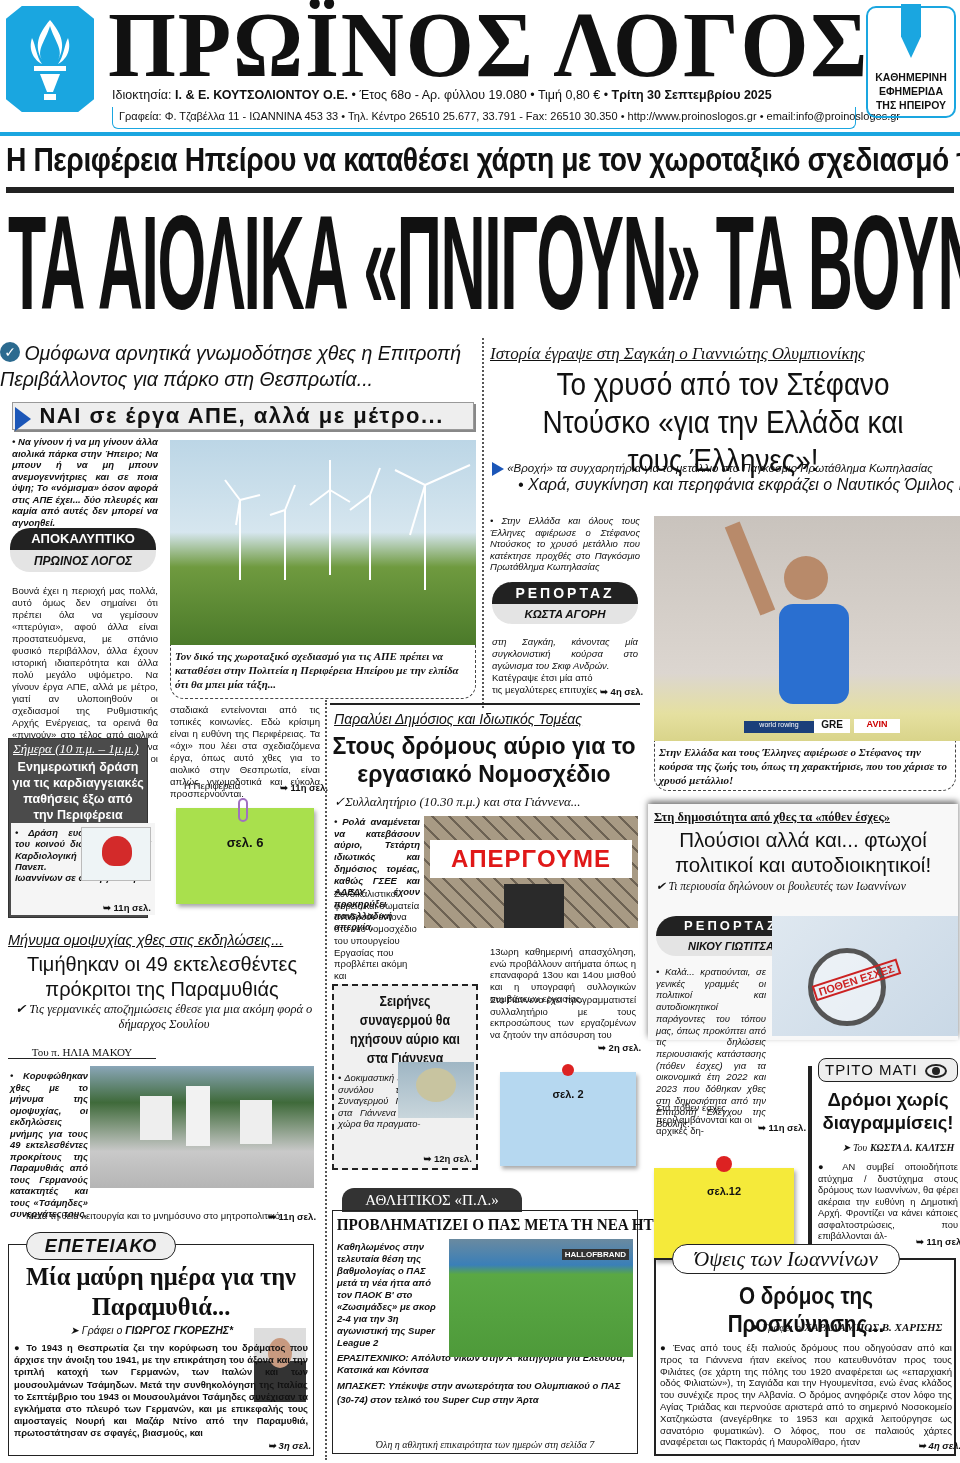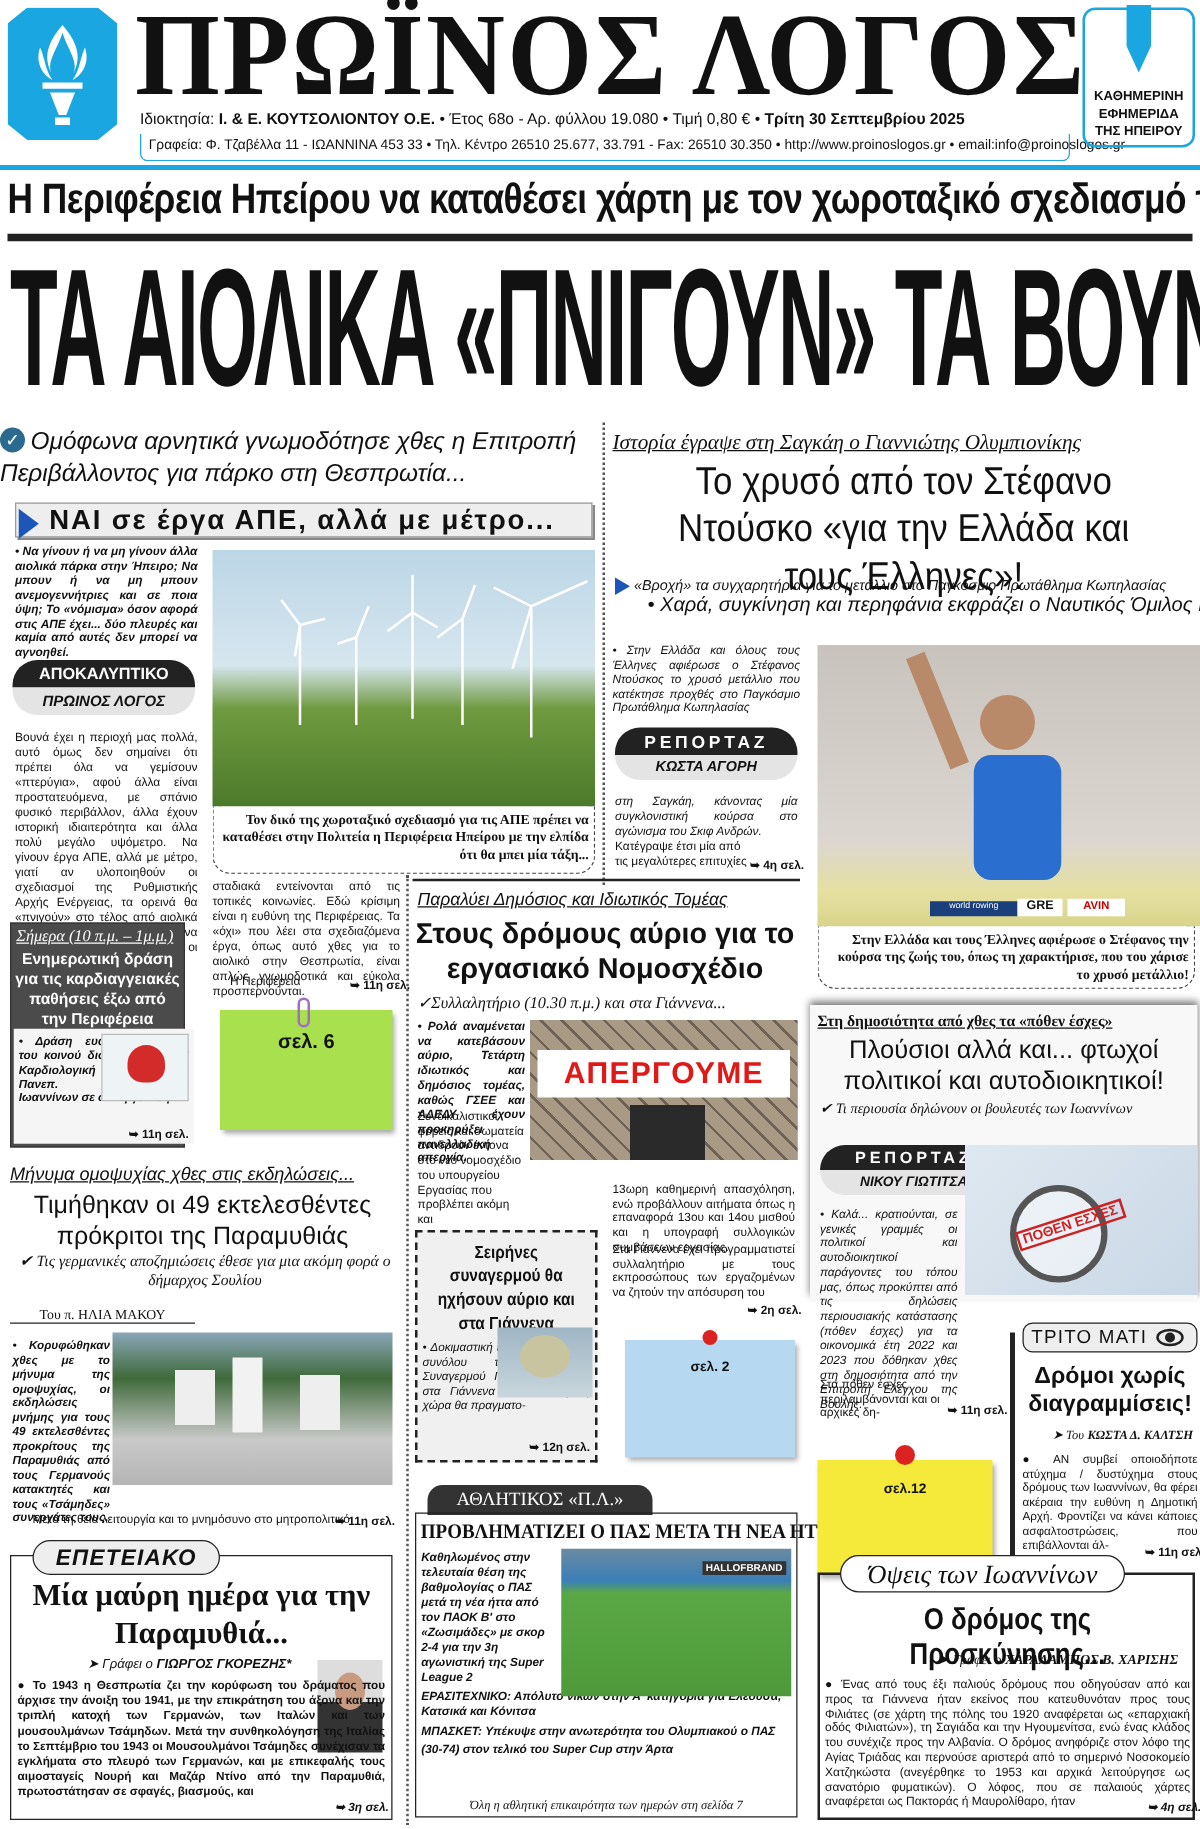--- a/index.html
+++ b/index.html
@@ -20,21 +20,21 @@
 .headline{left:8px;top:196px;font-size:92px;font-weight:900;white-space:nowrap;letter-spacing:-2px;transform:scaleX(.68) scaleY(1.45);transform-origin:left top;line-height:92px}
 
 .hr{height:2px;background:#222}
 .dotv{border-left:2px dotted #555}
 .italic{font-style:italic}
 .b{font-weight:bold}
 .small{font-size:10px;line-height:12.5px;text-align:justify}
 .pill-dark{background:#222;color:#fff;border-radius:20px 20px 0 0;text-align:center;font-weight:bold}
 .pill-light{background:#e4e4e4;border-radius:0 0 20px 20px;text-align:center;font-style:italic;font-weight:bold}
 .photo{background:#8aa;overflow:hidden}
-.caption{border:1px dashed #444;border-top:none;border-radius:0 0 14px 14px;text-align:right;font-family:"Liberation Serif",serif;font-weight:bold;font-size:11px;line-height:14px;padding:4px}
+.caption{border:1px dashed #444;border-top:none;border-radius:0 0 14px 14px;text-align:left;font-family:"Liberation Serif",serif;font-style:italic;font-weight:bold;font-size:11px;line-height:14px;padding:4px}
 .ref{font-weight:bold;font-size:9.5px;white-space:nowrap}
 .sticky{text-align:center;font-weight:bold;font-family:"Liberation Sans",sans-serif}
 </style>
 </head>
 <body>
 
 <div class="abs logo-left">
   <svg width="60" height="88" viewBox="0 0 60 88">
     <path d="M30 4 C18 18 14 30 22 44 C16 34 26 24 30 10 C34 24 44 34 38 44 C46 30 42 18 30 4Z" fill="#fff"></path>
     <path d="M12 22 C8 34 14 44 22 48 C16 40 16 30 12 22Z M48 22 C52 34 46 44 38 48 C44 40 44 30 48 22Z" fill="#fff"></path>
@@ -121,21 +121,21 @@
     <div style="position:absolute;right:4px;top:4px;width:70px;height:54px;background:#eef4f6;border:1px solid #bbb">
       <div style="position:absolute;left:20px;top:8px;width:30px;height:30px;background:#d32a2a;border-radius:50% 50% 40% 40%"></div>
     </div>
     <div class="italic b" style="font-size:9.4px;line-height:11.3px;padding:4px;text-align:justify">• Δράση ευαισθητοποίησης του κοινού διοργανώνει η Β' Καρδιολογική Κλινική του Πανεπ. Νοσοκομείου Ιωαννίνων σε συνεργασία με</div>
     <div class="ref" style="position:absolute;right:4px;bottom:2px">➥ 11η σελ.</div>
   </div>
 </div>
 
 <div class="abs sticky" style="left:176px;top:808px;width:138px;height:96px;background:#a9e04d;box-shadow:2px 3px 4px #aaa;padding-top:14px">
   <div style="position:absolute;left:62px;top:-10px;width:10px;height:24px;border:2px solid #a070c0;border-radius:5px"></div>
-  <div style="font-size:16px;margin-top:3px">σελ. 6</div>
+  <div style="font-size:13px;margin-top:13px">σελ. 6</div>
 </div>
 
 <div class="abs serif italic" style="left:490px;top:344px;font-size:17px;text-decoration:underline;white-space:nowrap">Ιστορία έγραψε στη Σαγκάη ο Γιαννιώτης Ολυμπιονίκης</div>
 <div class="abs" style="left:490px;top:366px;width:466px;text-align:center;font-size:31px;line-height:38px;font-weight:500;transform:scaleX(.9);transform-origin:center top">Το χρυσό από τον Στέφανο Ντούσκο «για την Ελλάδα και τους Έλληνες»!</div>
 <div class="abs italic" style="left:492px;top:462px;width:466px;font-size:11.5px;white-space:nowrap">
   <span style="display:inline-block;border-left:12px solid #1b56b8;border-top:7px solid transparent;border-bottom:7px solid transparent;vertical-align:middle"></span>
   <span>«Βροχή» τα συγχαρητήρια για το μετάλλιο στο Παγκόσμιο Πρωτάθλημα Κωπηλασίας</span>
 </div>
 <div class="abs italic" style="left:518px;top:476px;font-size:16px;white-space:nowrap">• Χαρά, συγκίνηση και περηφάνια εκφράζει ο Ναυτικός Όμιλος Ιωαννίνων</div>
 

